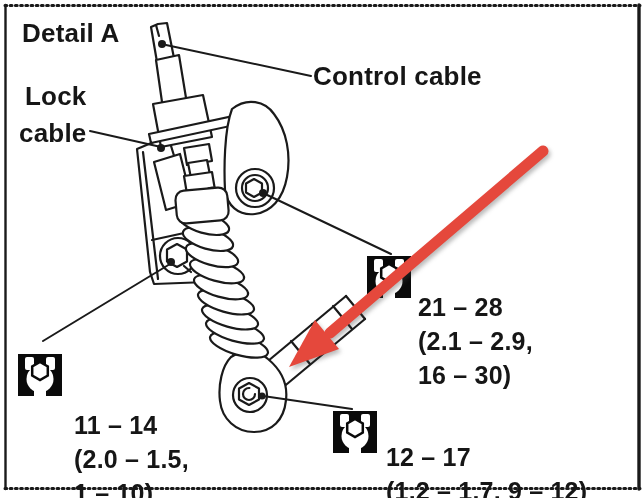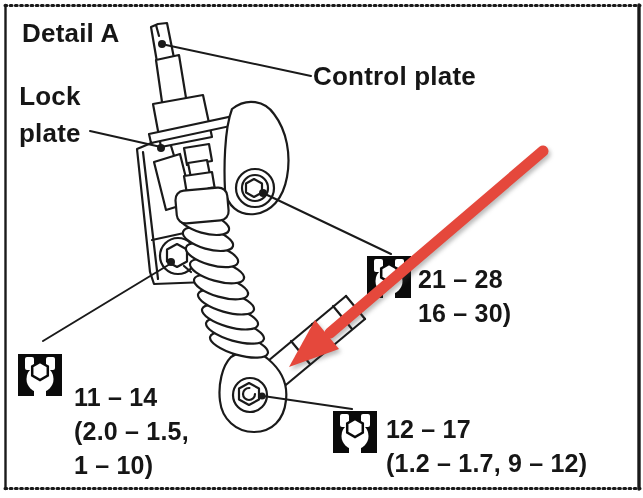--- a/index.html
+++ b/index.html
@@ -15,21 +15,21 @@
   .label{
     position:absolute;
     font-weight:bold;
     color:#161616;
     white-space:nowrap;
     z-index:2;
     letter-spacing:0.2px;
   }
   .title{font-size:26px;}
   .callout{font-size:26px;}
-  .spec{font-size:25px;line-height:34px;}
+  .spec{font-size:25px;line-height:34px;margin-top:28px;}
   .wicon{position:absolute;width:44px;height:42px;z-index:2;}
   #arrow-layer{position:absolute;left:0;top:0;z-index:3;pointer-events:none;
     filter:drop-shadow(2px 3px 2px rgba(60,60,60,0.35));}
 </style>
 </head>
 <body>
 
 <div id="stage">
 
   <svg id="drawing" width="643" height="498" viewBox="0 0 643 498">
@@ -124,29 +124,30 @@
         <circle cx="161" cy="148" r="4"></circle>
         <circle cx="263" cy="193" r="4"></circle>
         <circle cx="171" cy="262" r="4"></circle>
         <circle cx="262" cy="396" r="3.6"></circle>
       </g>
     </g>
   </svg>
 
   <div class="label title" style="left:22px;top:18px;">Detail A</div>
 
-  <div class="label callout" style="left:313px;top:61px;">Control plate</div>
+  <div class="label callout" style="left:313px;top:61px;">Control cable</div>
 
   <div class="label callout" style="left:19px;top:78px;line-height:37px;text-align:right;">
     <div>Lock</div>
-    <div>plate</div>
+    <div>cable</div>
   </div>
 
   <div class="label spec" style="left:418px;top:262px;">
     <div>21 – 28</div>
+    <div>(2.1 – 2.9,</div>
     <div>16 – 30)</div>
   </div>
 
   <div class="label spec" style="left:74px;top:380px;">
     <div>11 – 14</div>
     <div>(2.0 – 1.5,</div>
     <div>1 – 10)</div>
   </div>
 
   <div class="label spec" style="left:386px;top:412px;">

